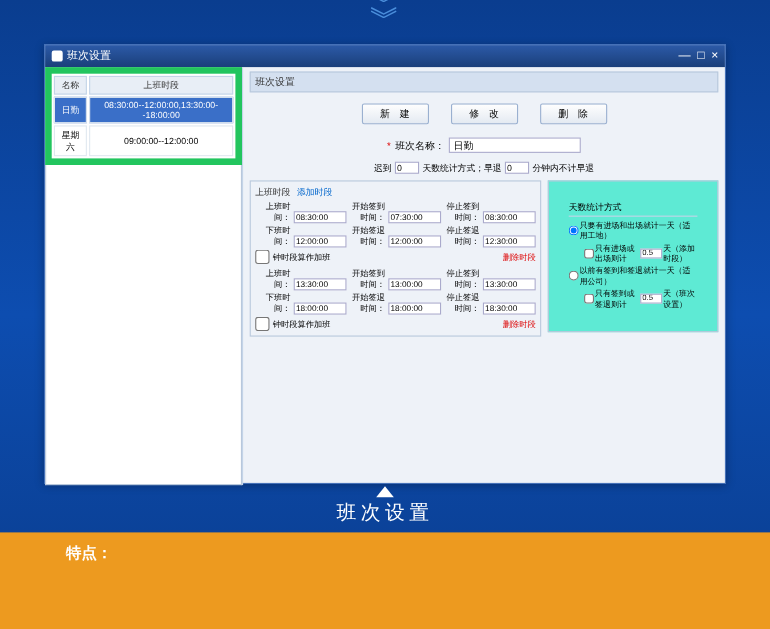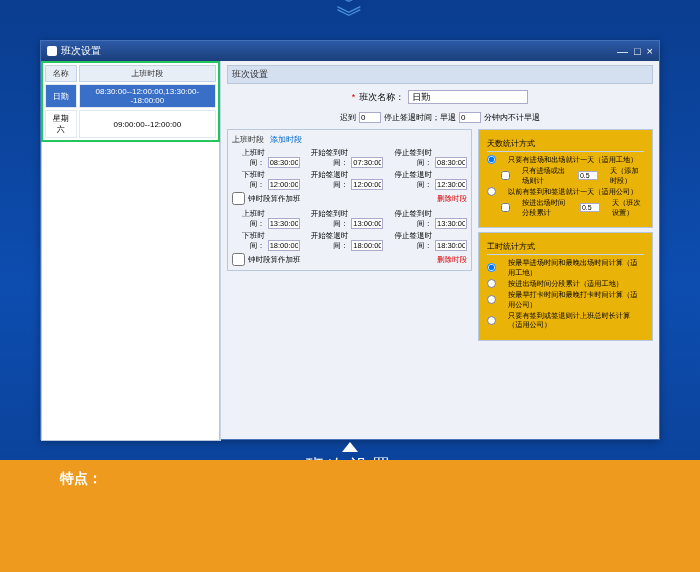--- a/index.html
+++ b/index.html
@@ -6,21 +6,21 @@
 body{width:700px;height:572px;background:linear-gradient(180deg,#0a3d8f 0%,#0d4db0 50%,#0a3d8f 100%);position:relative;overflow:hidden}
 .chevrons{position:absolute;top:-5px;left:50%;transform:translateX(-50%);color:#4a8edb;font-size:28px;line-height:14px}
 .window{position:absolute;left:40px;top:40px;width:620px;height:400px;background:#eef2f8;border:1px solid #4571b8;box-shadow:0 2px 8px rgba(0,0,0,0.3)}
 .titlebar{height:20px;background:linear-gradient(#2c5aa8,#1a3f7a);color:#fff;display:flex;align-items:center;padding:0 6px;font-size:10px}
 .titlebar-icon{width:10px;height:10px;background:#fff;border-radius:2px;margin-right:4px}
 .titlebar-btns{margin-left:auto;display:flex;gap:6px}
 .titlebar-btns span{cursor:pointer;font-size:11px}
 .body{display:flex;height:380px}
 .left{width:180px;border-right:1px solid #c4d4e8;display:flex;flex-direction:column}
 .panel-hdr{background:#d4e0f0;border:1px solid #b8c8dc;padding:2px 4px;font-size:9px;color:#333}
-.table{border:2px solid #22c55e;background:#fff;flex:0 0 auto}
+.table{border:6px solid #22c55e;background:#fff;flex:0 0 auto}
 .table th{background:#e8eef6;border:1px solid #c4d4e8;font-size:8px;font-weight:normal;padding:2px 4px;color:#333}
 .table td{border:1px solid #e0e8f0;font-size:8px;padding:2px 4px;text-align:center}
 .table .sel td{background:#3a6fc8;color:#fff}
 .left-blank{flex:1;background:#fff;border:1px solid #b8c8dc;border-top:none}
 .right{flex:1;padding:4px 6px;display:flex;flex-direction:column;gap:4px}
 .btnrow{display:flex;justify-content:center;gap:20px;padding:6px}
 .btn{border:1px solid #9ab0d0;background:linear-gradient(#fefefe,#e4eaf2);padding:2px 16px;font-size:9px;cursor:pointer;border-radius:2px}
 .namerow{display:flex;align-items:center;gap:4px;justify-content:center;font-size:9px;padding:2px}
 .namerow .req{color:#d00}
 .namerow input{border:1px solid #aac;padding:1px 3px;font-size:9px;width:120px}
@@ -28,33 +28,33 @@
 .spin{width:22px;border:1px solid #aac;font-size:8px;padding:0 1px}
 .cols{display:flex;gap:6px;flex:1}
 .col1{flex:1.4;display:flex;flex-direction:column;gap:4px}
 .col2{flex:1;display:flex;flex-direction:column;gap:4px}
 .grp{border:1px solid #b8c8dc;background:#eef2f8;padding:4px;font-size:8px}
 .grp-title{display:flex;gap:6px;margin-bottom:3px}
 .grp-title .t{color:#333}
 .grp-title .add{color:#06c;cursor:pointer;}
 .timerow{display:flex;align-items:flex-end;gap:3px;margin-bottom:2px;font-size:7.5px}
 .timerow .lbl{min-width:32px;text-align:right}
-.tinput{width:32px;border:1px solid #aac;font-size:7.5px;padding:0 1px}
+.tinput{width:48px;border:1px solid #aac;font-size:7.5px;padding:0 1px}
 .chk-row{display:flex;align-items:center;gap:3px;font-size:7.5px;margin-top:2px}
 .del-link{color:#d00;font-size:7.5px;margin-left:auto;cursor:pointer}
-.grp2{border:1px solid #b8c8dc;background:#eab308;padding:8px;font-size:7.5px}
+.grp2{border:1px solid #b8c8dc;background:#5eead4;padding:18px;font-size:7.5px}
 .grp2-title{border-bottom:1px solid #c4d4e8;padding-bottom:2px;margin-bottom:3px;font-size:8px}
-.radio-row{display:flex;align-items:center;gap:12px;margin-bottom:2px;font-size:7.2px;line-height:1.3}
+.radio-row{display:flex;align-items:center;gap:1px;margin-bottom:2px;font-size:7.2px;line-height:1.3}
 .radio-row input[type=radio]{width:9px;height:9px}
 .radio-row input[type=checkbox]{width:9px;height:9px}
 .num-in{width:20px;border:1px solid #aac;font-size:7px;padding:0 1px}
 .sub{margin-left:14px}
 .tri{position:absolute;left:50%;top:442px;transform:translateX(-50%);width:0;height:0;border-left:8px solid transparent;border-right:8px solid transparent;border-bottom:10px solid #fff}
 .caption{position:absolute;left:0;right:0;top:454px;text-align:center;color:#fff;font-size:18px;letter-spacing:4px}
-.orange{position:absolute;left:0;right:0;bottom:0;height:112px;background:#ed9a1f;padding:10px 60px;color:#fff}
+.orange{position:absolute;left:0;right:0;bottom:0;height:88px;background:#ed9a1f;padding:10px 60px;color:#fff}
 .orange .h{font-size:14px;font-weight:bold;margin-bottom:4px}
 .orange .p{font-size:15px;font-weight:bold;line-height:1.5}
 </style>
 </head>
 <body>
 
 <div class="chevrons">︾<br>︾</div>
 
 <div class="window">
   <div class="titlebar">
@@ -81,29 +81,34 @@
         <tr>
               <td>星期六</td>
               <td>09:00:00--12:00:00</td>
             </tr>
       </tbody>
         </table>
       <div class="left-blank"></div>
     </div>
     <div class="right">
       <div class="panel-hdr">班次设置</div>
+      <div class="btnrow">
+        <button class="btn">新　建</button>
+        <button class="btn">修　改</button>
+        <button class="btn">删　除</button>
+      </div>
       <div class="namerow">
         <span class="req">*</span>
         <span>班次名称：</span>
         <input value="日勤" style="">
       </div>
       <div class="laterow">
         <span>迟到</span>
         <input class="spin" value="0" style="">
-        <span>停止签退时间；早退</span>
+        <span>天数统计方式；早退</span>
         <input class="spin" value="0" style="">
         <span>分钟内不计早退</span>
       </div>
       <div class="cols">
         <div class="col1">
           <div class="grp">
             <div class="grp-title">
               <span class="t">上班时段</span>
               <span class="add">添加时段</span>
             </div>
@@ -164,42 +169,23 @@
                 <span>只有进场或出场则计</span>
                 <input class="num-in" value="0.5" style="">
                 <span>天（添加时段）</span>
               </div>
             <div class="radio-row">
                 <input type="radio" name="dc" style="">
                 <span>以前有签到和签退就计一天（适用公司）</span>
               </div>
             <div class="radio-row sub">
                 <input type="checkbox" style="">
-                <span>按进出场时间分段累计</span>
+                <span>只有签到或签退则计</span>
                 <input class="num-in" value="0.5" style="">
                 <span>天（班次设置）</span>
-              </div>
-          </div>
-          <div class="grp2">
-            <div class="grp2-title">工时统计方式</div>
-            <div class="radio-row">
-                <input type="radio" name="hc" checked="" style="">
-                <span>按最早进场时间和最晚出场时间计算（适用工地）</span>
-              </div>
-            <div class="radio-row">
-                <input type="radio" name="hc" style="">
-                <span>按进出场时间分段累计（适用工地）</span>
-              </div>
-            <div class="radio-row">
-                <input type="radio" name="hc" style="">
-                <span>按最早打卡时间和最晚打卡时间计算（适用公司）</span>
-              </div>
-            <div class="radio-row">
-                <input type="radio" name="hc" style="">
-                <span>只要有签到或签退则计上班总时长计算（适用公司）</span>
               </div>
           </div>
         </div>
       </div>
     </div>
   </div>
 </div>
 
 <div class="tri"></div>
 <div class="caption">班次设置</div>

